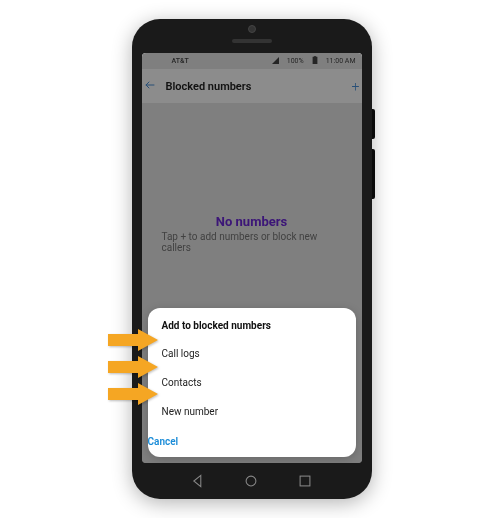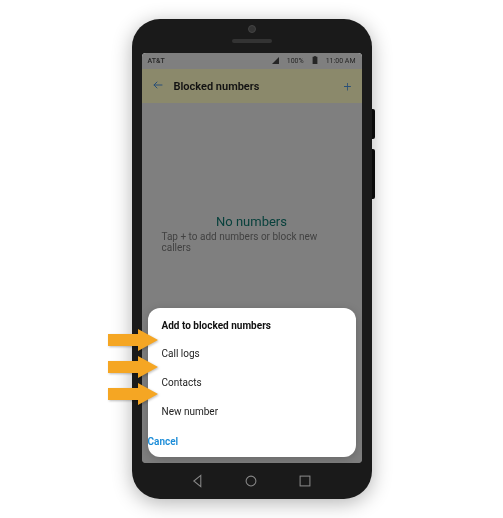--- a/index.html
+++ b/index.html
@@ -66,28 +66,28 @@
     .status-bar {
       height: 16px;
       background: #e8e8e8;
       display: flex;
       justify-content: space-between;
       align-items: center;
       padding: 0 6px;
       font-size: 7px;
       color: #444;
     }
-    .status-left { font-weight: 500; }
+    .status-left { font-weight: 500; margin-left: 24px; }
     .status-right { display: flex; align-items: center; gap: 8px; justify-content: space-between; }
     .app-header {
       height: 34px;
-      background: #fef9c3;
-      display: flex;
-      align-items: center;
-      padding: 0 10px;
+      background: #ffffff;
+      display: flex;
+      align-items: center;
+      padding: 0 2px;
       gap: 10px;
     }
     .back-arrow {
       color: #4a90d9;
       font-size: 14px;
     }
     .header-title {
       flex: 1;
       font-size: 11px;
       font-weight: 600;
@@ -110,22 +110,22 @@
       right: 0;
       bottom: 0;
       display: flex;
       flex-direction: column;
       align-items: center;
       justify-content: center;
       padding-bottom: 100px;
     }
     .no-numbers-title {
       font-size: 13px;
-      font-weight: 400;
-      color: #0f766e;
+      font-weight: 700;
+      color: #6d28d9;
       margin-bottom: 2px;
     }
     .no-numbers-sub {
       font-size: 10px;
       color: #777;
       text-align: left;
       padding: 0 20px;
     }
     .bottom-sheet {
       position: absolute;

